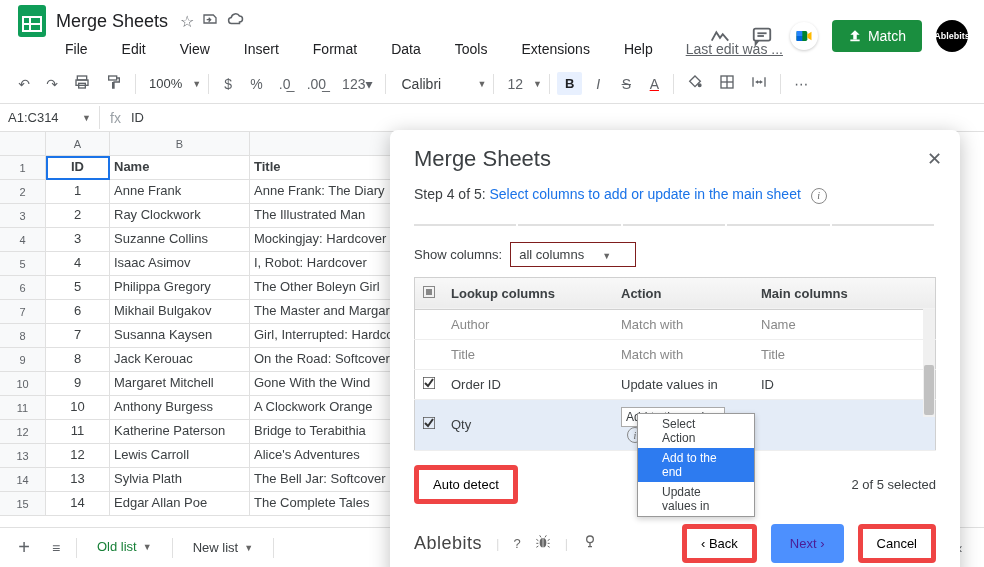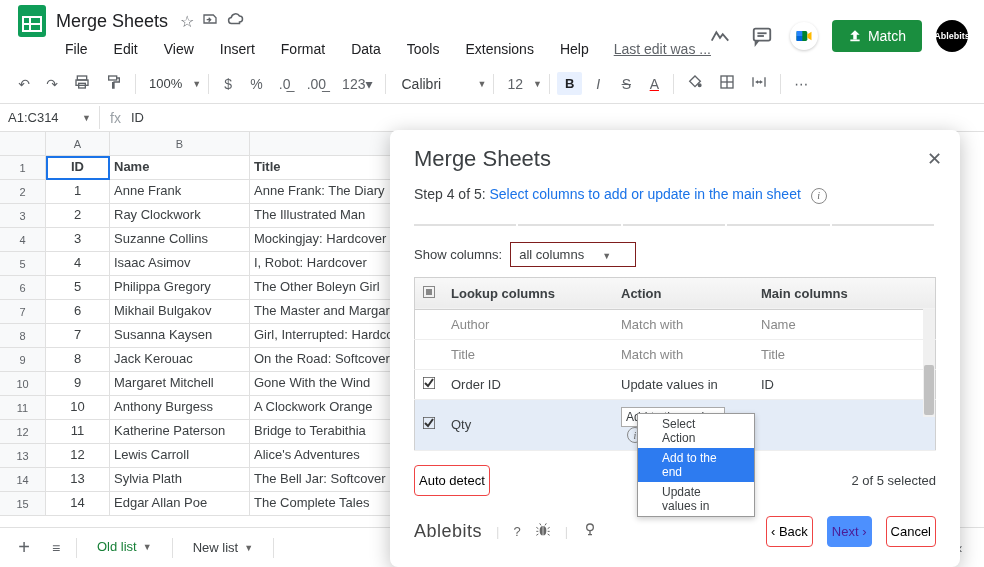--- a/index.html
+++ b/index.html
@@ -2,21 +2,21 @@
 <html><head>
 <meta charset="utf-8">
 <style>
 *{box-sizing:border-box;margin:0;padding:0;font-family:Arial,sans-serif}
 body{background:#fff;width:984px;height:567px;overflow:hidden;position:relative;font-size:13px;color:#3c4043}
 .titlebar{display:flex;align-items:center;padding:6px 12px 0 12px;height:36px}
 .logo{width:40px;height:40px;display:flex;align-items:center;justify-content:center}
 .logo svg{width:40px;height:40px}
 .doc-title{font-size:18px;color:#202124;margin-left:4px;margin-right:8px}
 .title-icon{color:#5f6368;margin:0 4px;font-size:16px}
-.menubar{display:flex;align-items:center;padding:2px 12px 4px 58px;height:28px;gap:12px}
+.menubar{display:flex;align-items:center;padding:2px 12px 4px 58px;height:28px;gap:20px}
 .menu-item{padding:4px 7px;font-size:14px;color:#202124;cursor:pointer;border-radius:4px}
 .last-edit{color:#5f6368;text-decoration:underline;font-size:14px;margin-left:6px}
 .right-actions{position:absolute;right:16px;top:20px;display:flex;align-items:center;gap:14px}
 .icon-btn{color:#5f6368;cursor:pointer;display:flex;align-items:center;justify-content:center;width:28px;height:28px}
 .meet-btn{background:#fff;border:none;padding:4px;border-radius:50%;box-shadow:0 1px 3px rgba(0,0,0,0.2)}
 .share-btn{background:#1a8e3f;color:#fff;border:none;padding:8px 16px;border-radius:4px;font-size:14px;font-weight:500;display:flex;align-items:center;gap:6px;cursor:pointer}
 .avatar{width:32px;height:32px;border-radius:50%;background:#000;color:#fff;display:flex;align-items:center;justify-content:center;font-size:9px;font-weight:bold}
 .toolbar{display:flex;align-items:center;padding:4px 12px;height:40px;border-bottom:1px solid #e0e0e0;gap:4px}
 .tb-btn{padding:5px 6px;color:#5f6368;cursor:pointer;border-radius:2px;font-size:14px;min-width:24px;text-align:center}
 .tb-sep{width:1px;height:20px;background:#e0e0e0;margin:0 3px}
@@ -62,21 +62,21 @@
 .dlg-table th{background:linear-gradient(#f8f8f8,#ececec);padding:8px;text-align:left;font-weight:bold;border-bottom:1px solid #d0d0d0;font-size:13px}
 .dlg-table td{padding:7px 8px;border-bottom:1px solid #eee}
 .dlg-row-dim td{color:#888}
 .dlg-row-sel{background:#e4ecf7}
 .dlg-cb{width:22px;text-align:center}
 .dlg-action-sel{border:1px solid #aaa;padding:2px 4px;width:104px;font-size:12px;background:#fff;display:flex;justify-content:space-between;align-items:center}
 .dlg-dropdown{position:absolute;left:223px;top:130px;width:118px;background:#fff;border:1px solid #999;box-shadow:0 2px 6px rgba(0,0,0,0.2);z-index:10;font-size:12px}
 .dlg-dd-item{padding:3px 24px;cursor:pointer}
 .dlg-dd-item.hl{background:#2d7bf0;color:#fff}
 .dlg-btns{display:flex;align-items:center;margin-top:14px;gap:10px}
-.dlg-btn{border:1px solid #ef4444;background:#fff;padding:7px 4px;font-size:13px;border-radius:4px;cursor:pointer}
+.dlg-btn{border:5px solid #ef4444;background:#fff;padding:7px 14px;font-size:13px;border-radius:4px;cursor:pointer}
 .dlg-btn.primary{background:#4d90fe;color:#4c1d95;border-color:#4d90fe}
 .dlg-count{margin-left:auto;font-size:13px;margin-right:auto;flex-shrink:0}
 .dlg-footer{display:flex;align-items:center;margin-top:16px;gap:14px;padding-top:4px}
 .ablebits-logo{font-size:18px;font-weight:400;color:#444;letter-spacing:0.5px}
 .dlg-foot-ic{color:#666;cursor:pointer}
 .dlg-table-wrap{position:relative}
 .dlg-scrollbar{position:absolute;right:1px;top:32px;width:12px;height:108px;background:#f0f0f0}
 .dlg-scroll-thumb{position:absolute;left:1px;width:10px;height:50px;background:#c1c1c1;border-radius:2px;bottom:2px}
 .info-ic{display:inline-flex;width:16px;height:16px;border:1px solid #888;border-radius:50%;align-items:center;justify-content:center;font-size:10px;font-style:italic;font-family:serif;color:#666;margin-left:6px}
 .caret{font-size:9px;color:#666}

